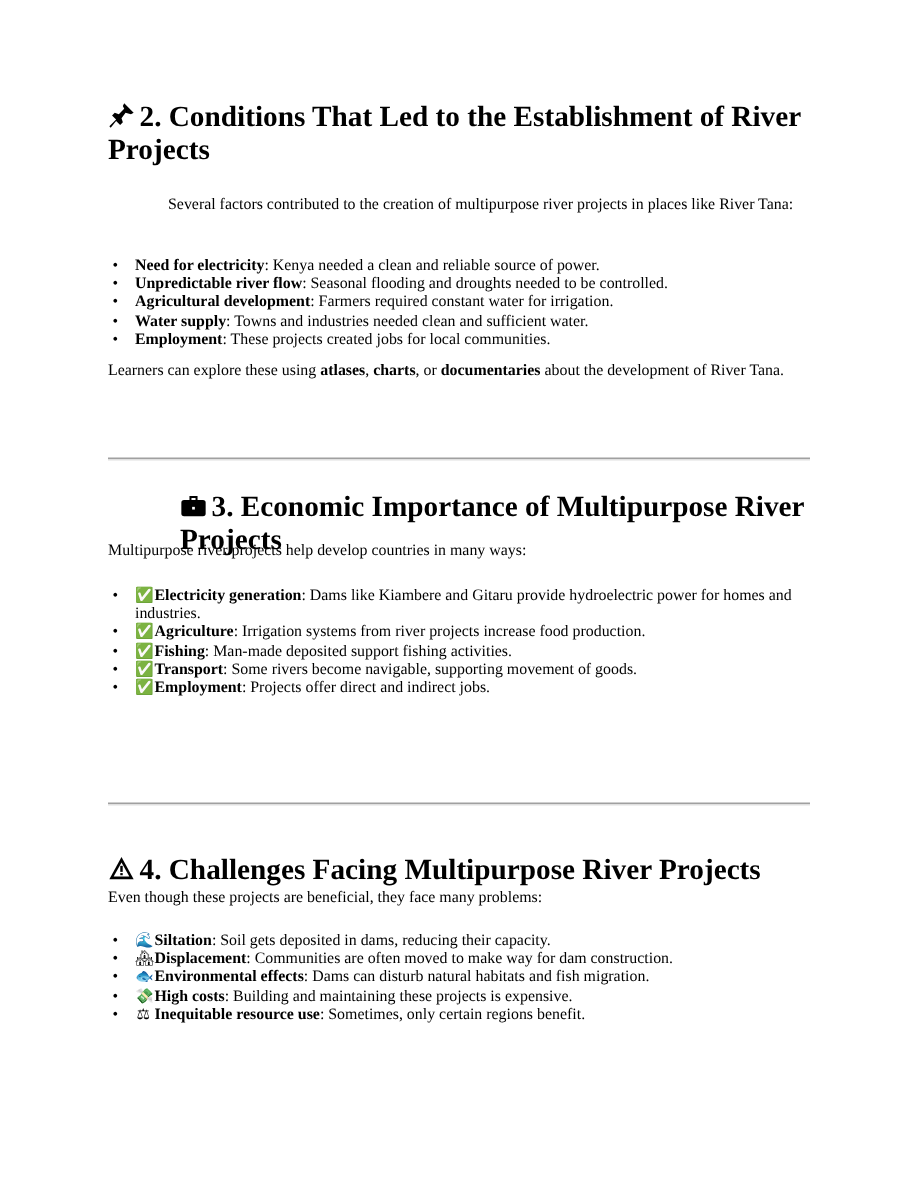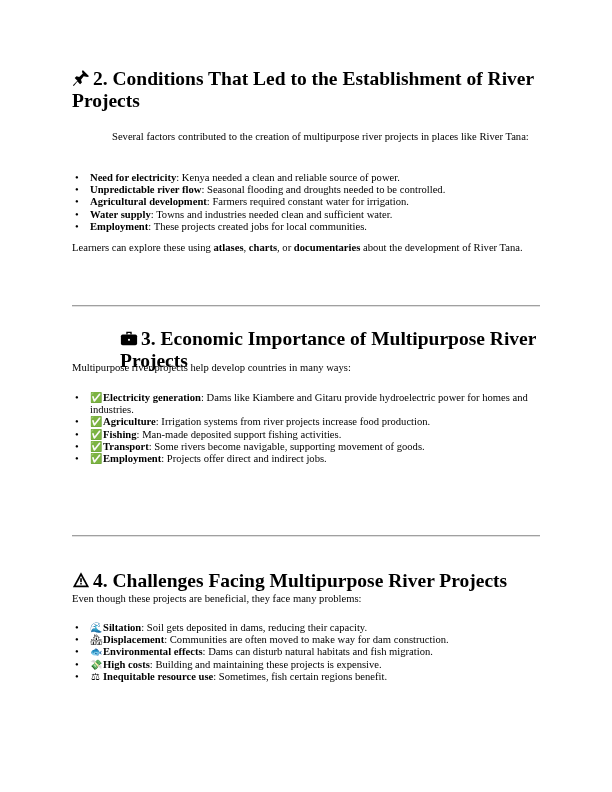--- a/index.html
+++ b/index.html
@@ -77,14 +77,14 @@
       </svg><span>4. Challenges Facing Multipurpose River Projects</span>
   </h2>
 </div>
 <p class="abs" style="top:593px;font-family:Liberation Serif, serif;">Even though these projects are beneficial, they face many problems:</p>
 
 <ul class="abs" style="top:622px; left:72px;">
   <li><span class="bullet">•</span><span class="glyph">🌊</span><b>Siltation</b><span>: Soil gets deposited in dams, reducing their capacity.</span></li>
   <li><span class="bullet">•</span><span class="glyph">🏘</span><b>Displacement</b><span>: Communities are often moved to make way for dam construction.</span></li>
   <li><span class="bullet">•</span><span class="glyph">🐟</span><b>Environmental effects</b><span>: Dams can disturb natural habitats and fish migration.</span></li>
   <li><span class="bullet">•</span><span class="glyph">💸</span><b>High costs</b><span>: Building and maintaining these projects is expensive.</span></li>
-  <li><span class="bullet">•</span><span class="glyph">⚖</span><b>Inequitable resource use</b><span>: Sometimes, fish certain regions benefit.</span></li>
+  <li><span class="bullet">•</span><span class="glyph">⚖</span><b>Inequitable resource use</b><span>: Sometimes, only certain regions benefit.</span></li>
 </ul>
 
 </body></html>

